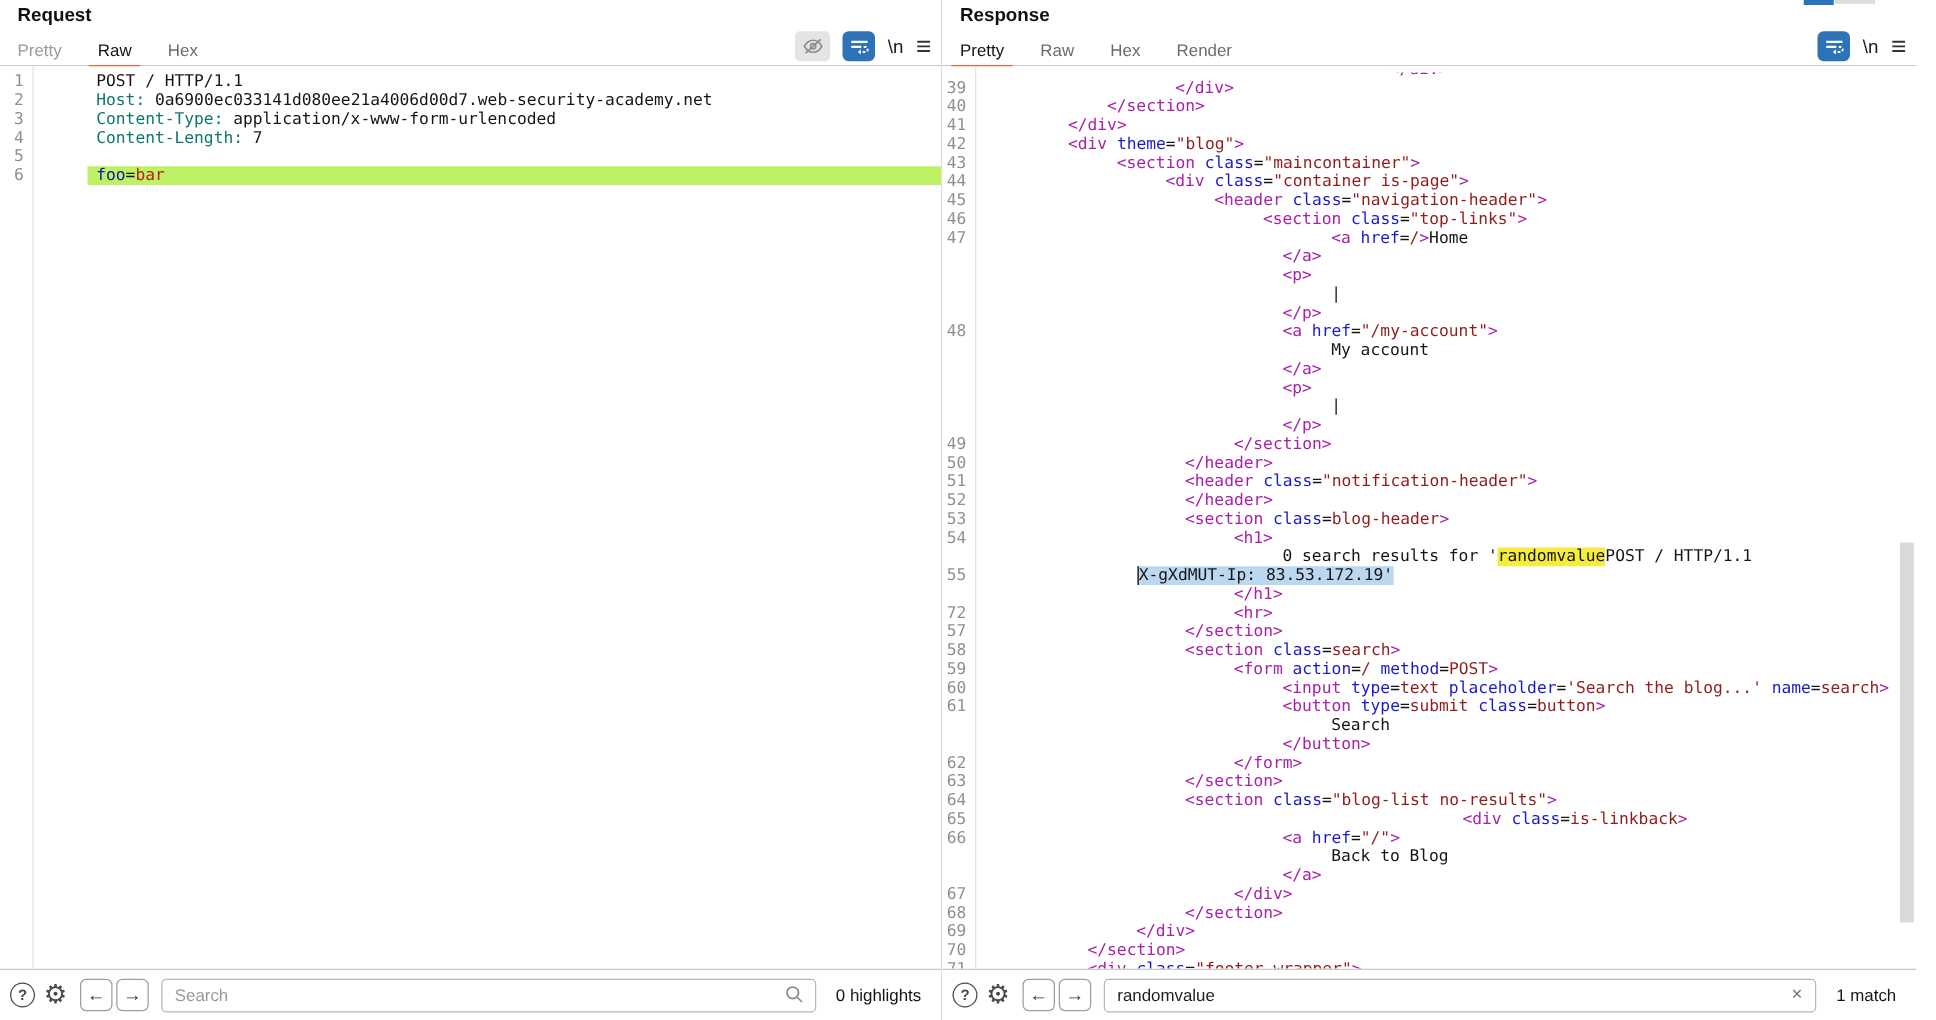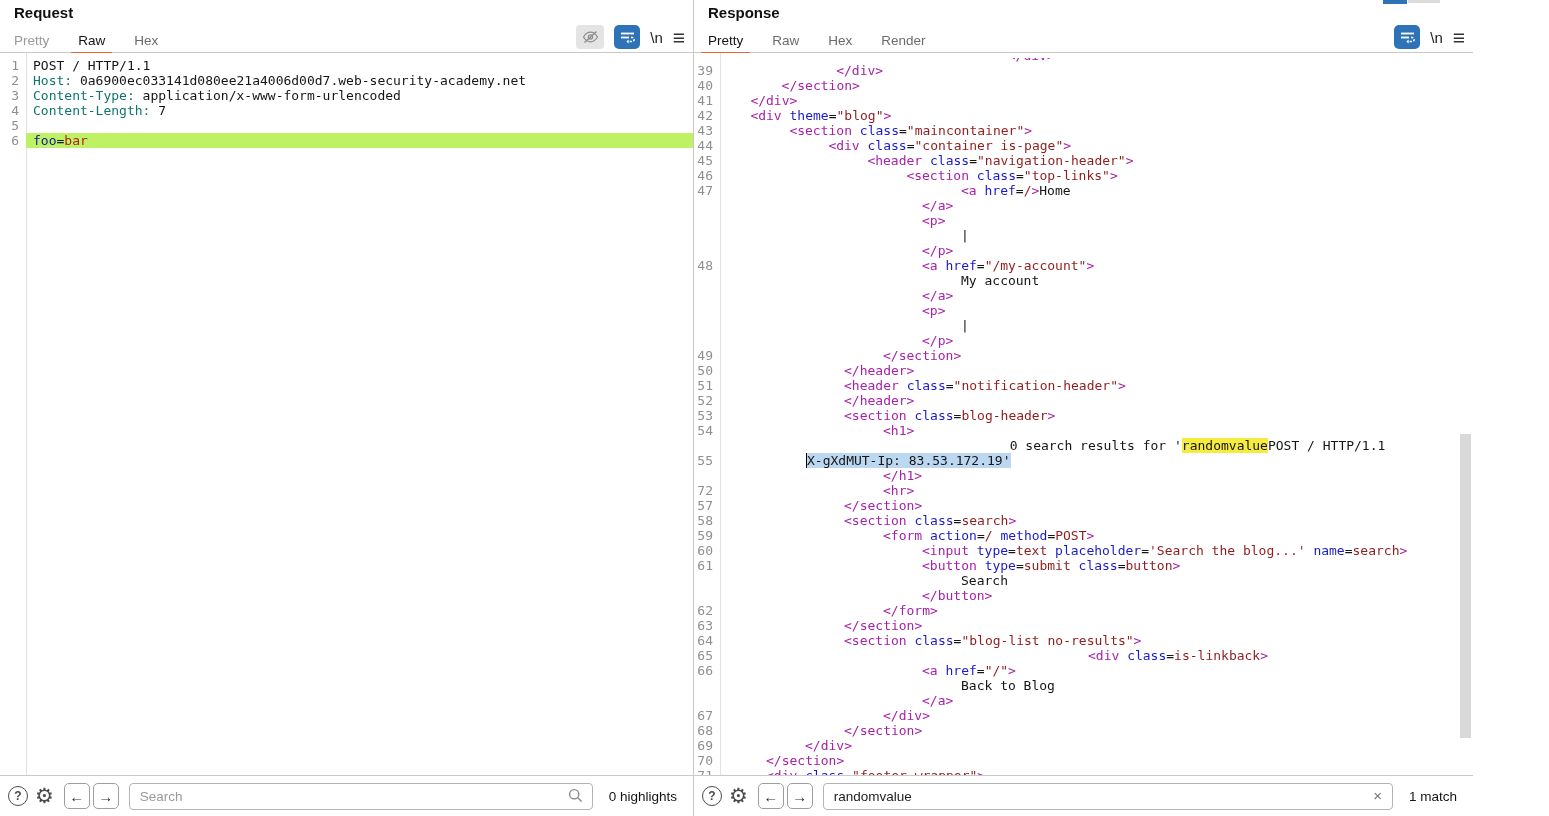--- a/index.html
+++ b/index.html
@@ -1,21 +1,21 @@
 <!DOCTYPE html>
 <html><head>
 <meta charset="utf-8">
 <style>
   * { margin:0; padding:0; box-sizing:border-box; }
   html,body { width:1549px; height:816px; background:#fff; overflow:hidden;
     font-family:"Liberation Sans","DejaVu Sans",sans-serif; }
   .app { position:relative; width:1549px; height:816px; display:flex; }
 
   .panel { position:relative; height:816px; background:#fff; }
-  .panel.left  { width:694px; border-right:1px solid #c9c9c9; }
+  .panel.left  { width:754px; border-right:1px solid #c9c9c9; }
   .panel.right { width:779px; }
 
   .panel-head { position:relative; height:53px; border-bottom:1px solid #c9c9c9; background:#fff; }
   .panel-title { position:absolute; left:14px; top:4px; font-size:15px; font-weight:bold; color:#111; }
   .tabs { position:absolute; left:14px; top:29px; display:flex; align-items:center; height:22px; }
   .tab { position:relative; font-size:13.5px; color:#6b6b6b; margin-right:29px; cursor:default; }
   .tab.dim { color:#9a9a9a; }
   .tab.selected { color:#141414; }
   .tab.selected::after { content:""; position:absolute; left:-7px; right:-7px; bottom:-7px; height:3px; background:#e8623c; }
 
@@ -29,21 +29,21 @@
   .strip-gray { position:absolute; top:0; right:33px; width:32px; height:3px; background:#dcdcdc; }
 
   
   .editor { position:absolute; left:0; right:0; top:53px; bottom:41px; overflow:hidden; background:#fff; }
   .gutter-line { position:absolute; top:0; bottom:0; width:1px; background:#e2e2e2; left:26px; }
   .code { position:relative; padding-top:5px; }
   .cl { display:flex; height:15px; line-height:15px; white-space:pre;
         font-family:"DejaVu Sans Mono","Liberation Mono",monospace; font-size:13px; }
   .cl.partial { height:5px; overflow:hidden; align-items:flex-end; }
   .ln { flex:0 0 26px; text-align:right; padding-right:7px; color:#8f8f8f; }
-  .ct { flex:1; color:#151515; }
+  .ct { flex:1; color:#151515;margin-left:44px; }
   .cl.cur .ct { background:#bef264; }
   .tk-p { color:#151515; }
   .tk-t { color:#a822a8; }
   .tk-a { color:#1a1acd; }
   .tk-v { color:#8f1d1d; }
   .tk-h { color:#0f766e; }
   .tk-n { color:#15159b; }
   .tk-w { color:#b22222; }
   .tk-y { color:#151515; background:#f6ec3d; }
   .tk-s { color:#151515; background:#bcd8f0; border-left:1.5px solid #000; }
@@ -179,21 +179,21 @@
           <div class="cl"><span class="ln"></span><span class="ct" style="padding-left: 202px;"><span class="tk-t">&lt;/a&gt;</span></span></div>
           <div class="cl"><span class="ln"></span><span class="ct" style="padding-left: 202px;"><span class="tk-t">&lt;p&gt;</span></span></div>
           <div class="cl"><span class="ln"></span><span class="ct" style="padding-left: 241px;"><span class="tk-p">|</span></span></div>
           <div class="cl"><span class="ln"></span><span class="ct" style="padding-left: 202px;"><span class="tk-t">&lt;/p&gt;</span></span></div>
           <div class="cl"><span class="ln">49</span><span class="ct" style="padding-left: 163px;"><span class="tk-t">&lt;/section&gt;</span></span></div>
           <div class="cl"><span class="ln">50</span><span class="ct" style="padding-left: 124px;"><span class="tk-t">&lt;/header&gt;</span></span></div>
           <div class="cl"><span class="ln">51</span><span class="ct" style="padding-left: 124px;"><span class="tk-t">&lt;header</span><span class="tk-p"> </span><span class="tk-a">class</span><span class="tk-p">=</span><span class="tk-v">"notification-header"</span><span class="tk-t">&gt;</span></span></div>
           <div class="cl"><span class="ln">52</span><span class="ct" style="padding-left: 124px;"><span class="tk-t">&lt;/header&gt;</span></span></div>
           <div class="cl"><span class="ln">53</span><span class="ct" style="padding-left: 124px;"><span class="tk-t">&lt;section</span><span class="tk-p"> </span><span class="tk-a">class</span><span class="tk-p">=</span><span class="tk-v">blog-header</span><span class="tk-t">&gt;</span></span></div>
           <div class="cl"><span class="ln">54</span><span class="ct" style="padding-left: 163px;"><span class="tk-t">&lt;h1&gt;</span></span></div>
-          <div class="cl"><span class="ln"></span><span class="ct" style="padding-left: 202px; text-align: center;"><span class="tk-p">0 search results for '</span><span class="tk-y">randomvalue</span><span class="tk-p">POST / HTTP/1.1</span></span></div>
+          <div class="cl"><span class="ln"></span><span class="ct" style="padding-left: 202px;"><span class="tk-p">0 search results for '</span><span class="tk-y">randomvalue</span><span class="tk-p">POST / HTTP/1.1</span></span></div>
           <div class="cl"><span class="ln">55</span><span class="ct" style="padding-left: 86px;"><span class="tk-s">X-gXdMUT-Ip: 83.53.172.19'</span></span></div>
           <div class="cl"><span class="ln"></span><span class="ct" style="padding-left: 163px;"><span class="tk-t">&lt;/h1&gt;</span></span></div>
           <div class="cl"><span class="ln">72</span><span class="ct" style="padding-left: 163px;"><span class="tk-t">&lt;hr&gt;</span></span></div>
           <div class="cl"><span class="ln">57</span><span class="ct" style="padding-left: 124px;"><span class="tk-t">&lt;/section&gt;</span></span></div>
           <div class="cl"><span class="ln">58</span><span class="ct" style="padding-left: 124px;"><span class="tk-t">&lt;section</span><span class="tk-p"> </span><span class="tk-a">class</span><span class="tk-p">=</span><span class="tk-v">search</span><span class="tk-t">&gt;</span></span></div>
           <div class="cl"><span class="ln">59</span><span class="ct" style="padding-left: 163px;"><span class="tk-t">&lt;form</span><span class="tk-p"> </span><span class="tk-a">action</span><span class="tk-p">=</span><span class="tk-v">/</span><span class="tk-p"> </span><span class="tk-a">method</span><span class="tk-p">=</span><span class="tk-v">POST</span><span class="tk-t">&gt;</span></span></div>
           <div class="cl"><span class="ln">60</span><span class="ct" style="padding-left: 202px;"><span class="tk-t">&lt;input</span><span class="tk-p"> </span><span class="tk-a">type</span><span class="tk-p">=</span><span class="tk-v">text</span><span class="tk-p"> </span><span class="tk-a">placeholder</span><span class="tk-p">=</span><span class="tk-v">'Search the blog...'</span><span class="tk-p"> </span><span class="tk-a">name</span><span class="tk-p">=</span><span class="tk-v">search</span><span class="tk-t">&gt;</span></span></div>
           <div class="cl"><span class="ln">61</span><span class="ct" style="padding-left: 202px;"><span class="tk-t">&lt;button</span><span class="tk-p"> </span><span class="tk-a">type</span><span class="tk-p">=</span><span class="tk-v">submit</span><span class="tk-p"> </span><span class="tk-a">class</span><span class="tk-p">=</span><span class="tk-v">button</span><span class="tk-t">&gt;</span></span></div>
           <div class="cl"><span class="ln"></span><span class="ct" style="padding-left: 241px;"><span class="tk-p">Search</span></span></div>
           <div class="cl"><span class="ln"></span><span class="ct" style="padding-left: 202px;"><span class="tk-t">&lt;/button&gt;</span></span></div>

